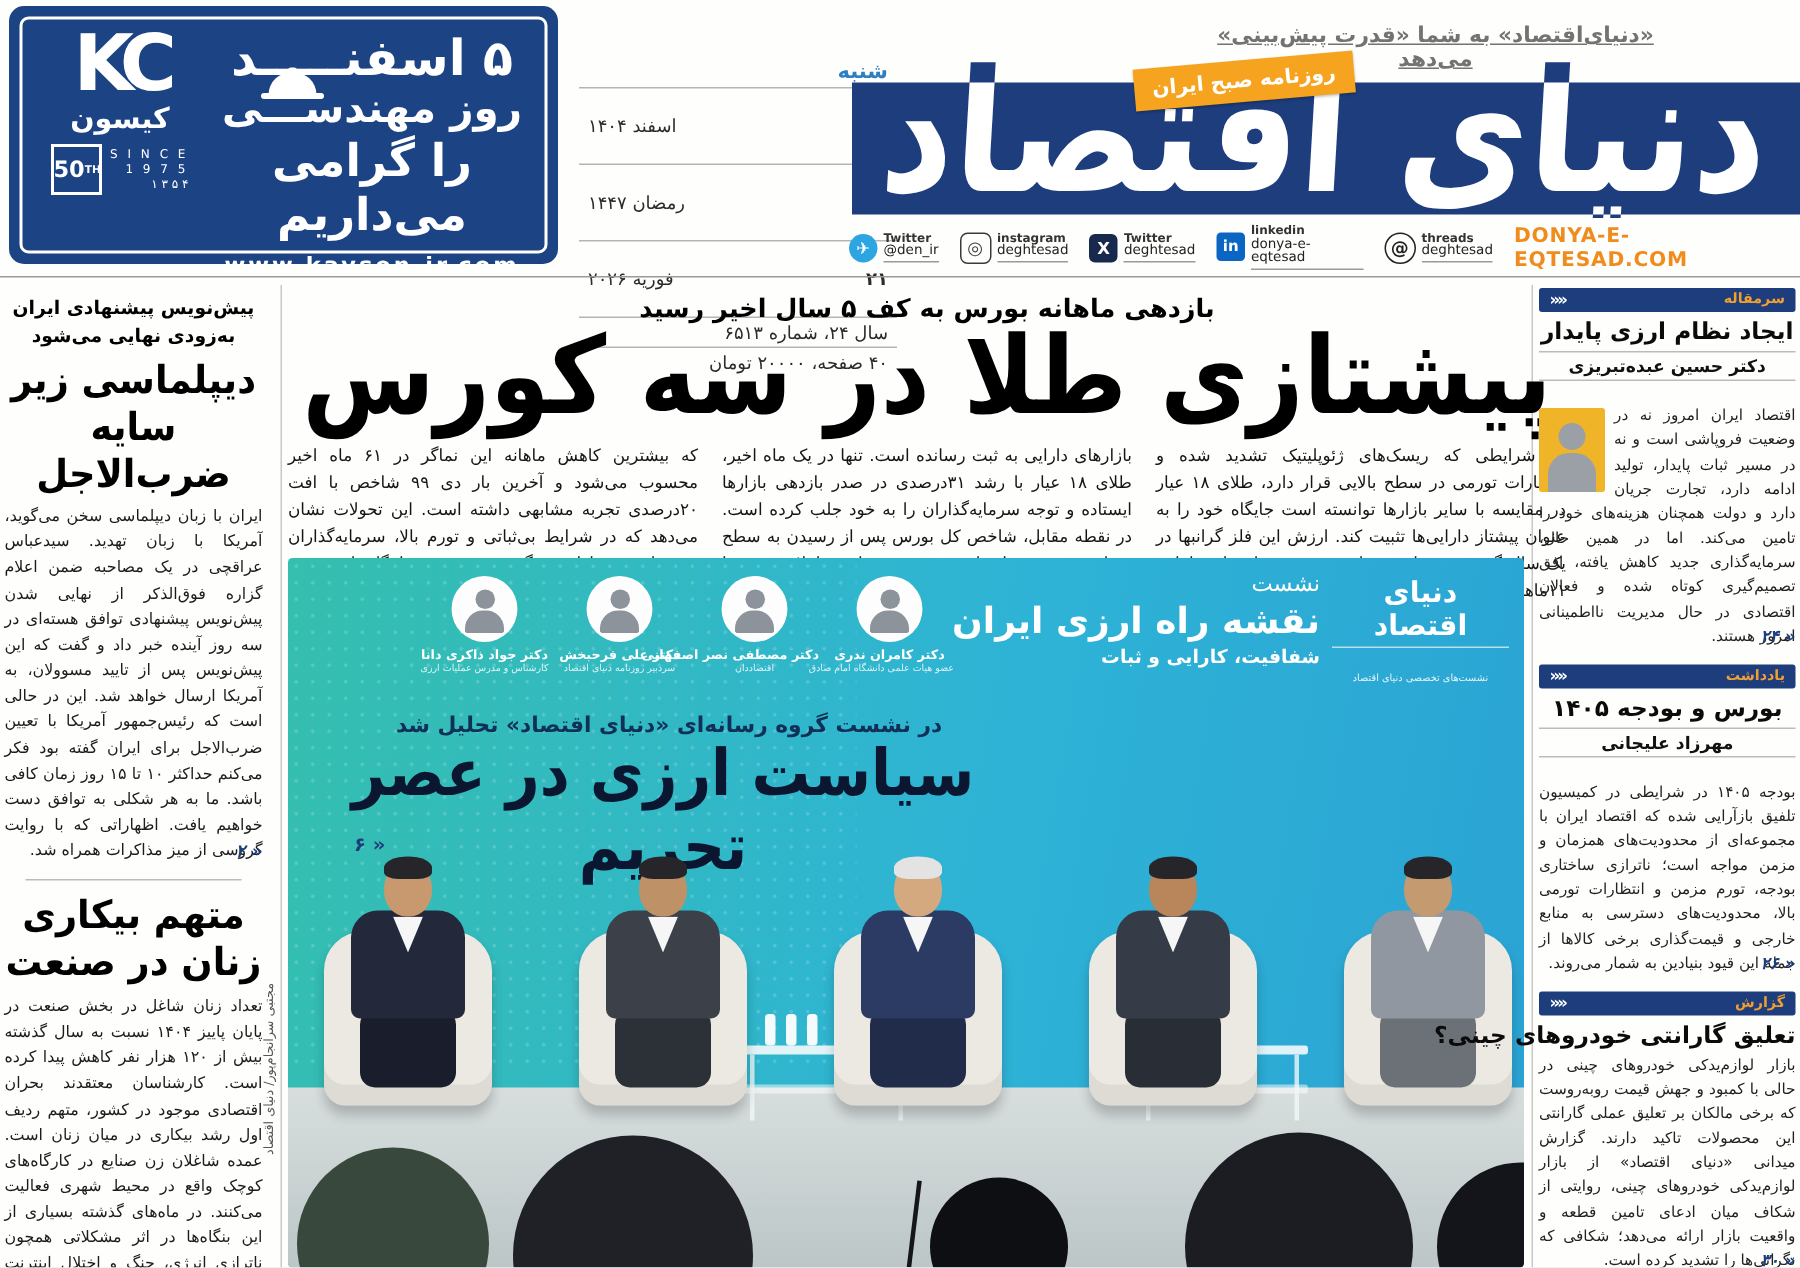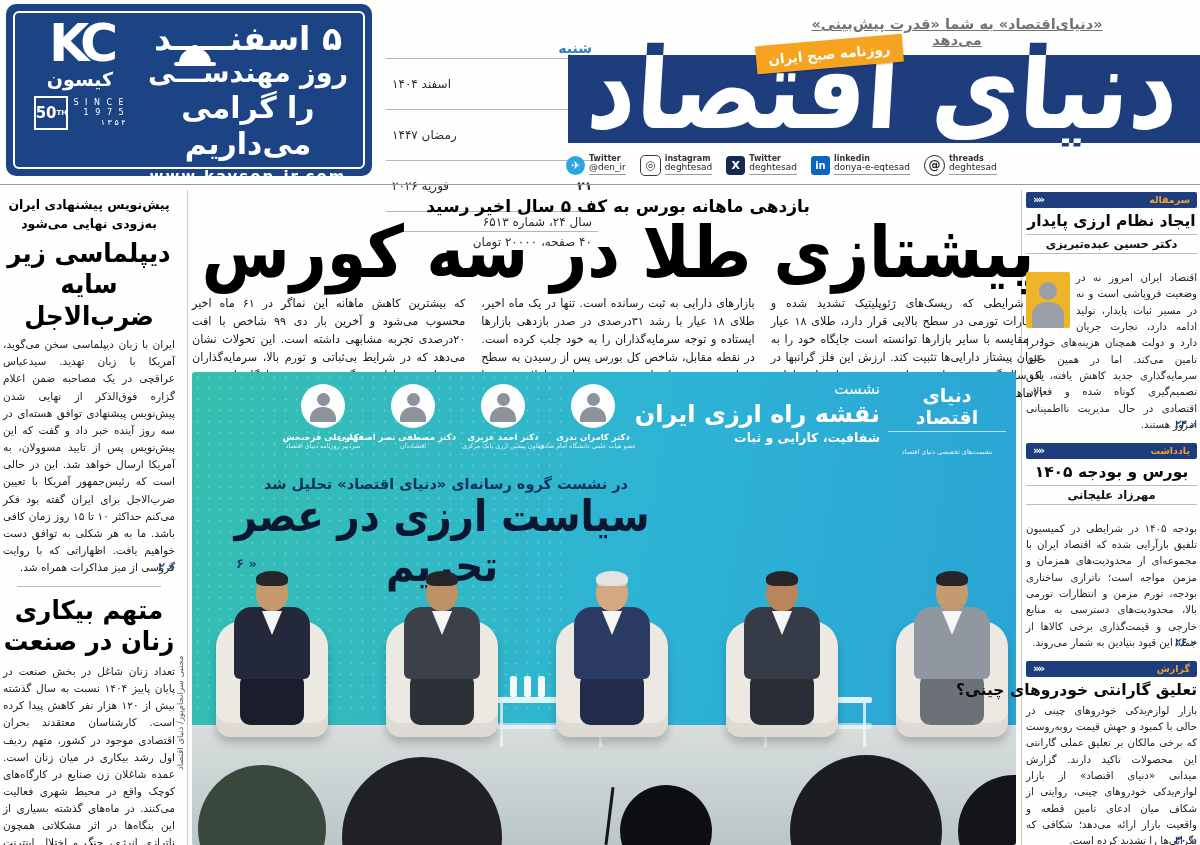--- a/index.html
+++ b/index.html
@@ -221,20 +221,21 @@
           <i>donya-e-eqtesad</i>
         </span>
     </div>
     <div class="soc">
       <span class="sic sic-th">@</span>
       <span class="soct">
           <b>threads</b>
           <i>deghtesad</i>
         </span>
     </div>
+    <div class="site">DONYA-E-EQTESAD.COM</div>
   </div>
 
   <div class="hline"></div>
   <div class="vline vl1"></div>
   <div class="vline vl2"></div>
 
   <main class="center">
     <div class="kicker">بازدهی ماهانه بورس به کف ۵ سال اخیر رسید</div>
     <h1 class="headline">پیشتازی طلا در سه کورس</h1>
     <div class="lede">
@@ -262,38 +263,38 @@
               <div class="sil-b"></div>
             </div>
           <div class="pname">دکتر کامران ندری</div>
           <div class="prole">عضو هیات علمی دانشگاه امام صادق</div>
         </div>
         <div class="pan">
           <div class="pc">
               <div class="sil-h"></div>
               <div class="sil-b"></div>
             </div>
-          <div class="pname">دکتر احمد عزیزی</div>
-          <div class="prole">معاون پیشین ارزی بانک مرکزی</div>
+          <div class="pname">دکتر مصطفی نصر اصفهانی</div>
+          <div class="prole">اقتصاددان</div>
         </div>
         <div class="pan">
           <div class="pc">
               <div class="sil-h"></div>
               <div class="sil-b"></div>
             </div>
-          <div class="pname">دکتر مصطفی نصر اصفهانی</div>
-          <div class="prole">اقتصاددان</div>
+          <div class="pname">دکتر علی فرحبخش</div>
+          <div class="prole">سردبیر روزنامه دنیای اقتصاد</div>
         </div>
         <div class="pan">
           <div class="pc">
               <div class="sil-h"></div>
               <div class="sil-b"></div>
             </div>
-          <div class="pname">دکتر علی فرحبخش</div>
-          <div class="prole">سردبیر روزنامه دنیای اقتصاد</div>
+          <div class="pname">دکتر جواد ذاکری دانا</div>
+          <div class="prole">کارشناس و مدرس عملیات ارزی</div>
         </div>
       </div>
 
       <div class="pcaption">در نشست گروه رسانه‌ای «دنیای اقتصاد» تحلیل شد</div>
       <div class="ptitle">سیاست ارزی در عصر تحریم</div>
       <div class="ppref pref">« ۶</div>
 
       <div class="scene">
         <div class="floor"></div>
         <div class="gtable t1">

